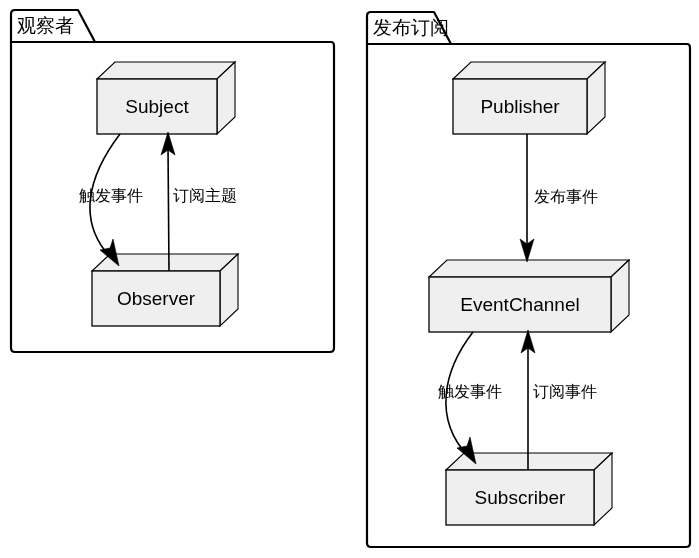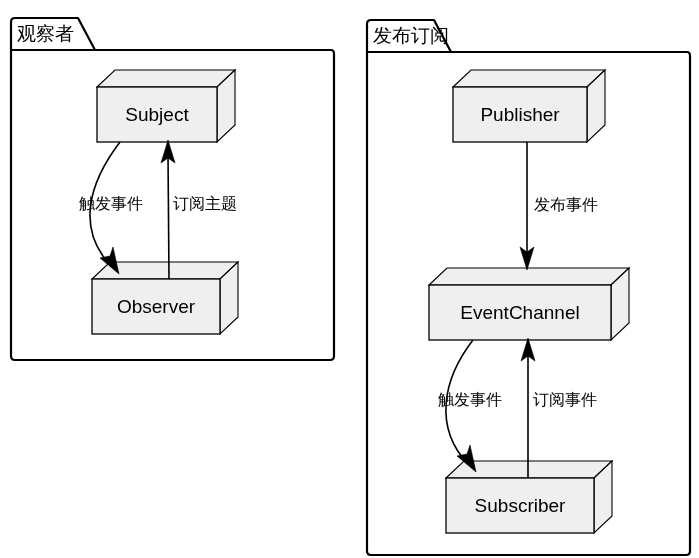--- a/index.html
+++ b/index.html
@@ -10,21 +10,21 @@
   body {
     width: 699px;
     height: 558px;
     position: relative;
     overflow: hidden;
     font-family: "Liberation Sans", "DejaVu Sans", sans-serif;
   }
   #diagram-canvas {
     position: absolute;
     left: 0;
-    top: 8px;
+    top: 0;
     width: 699px;
     height: 486px;
   }
   svg { display: block; }
   .pkg-body {
     fill: #ffffff;
     stroke: #000000;
     stroke-width: 2.2;
     stroke-linejoin: round;
   }

